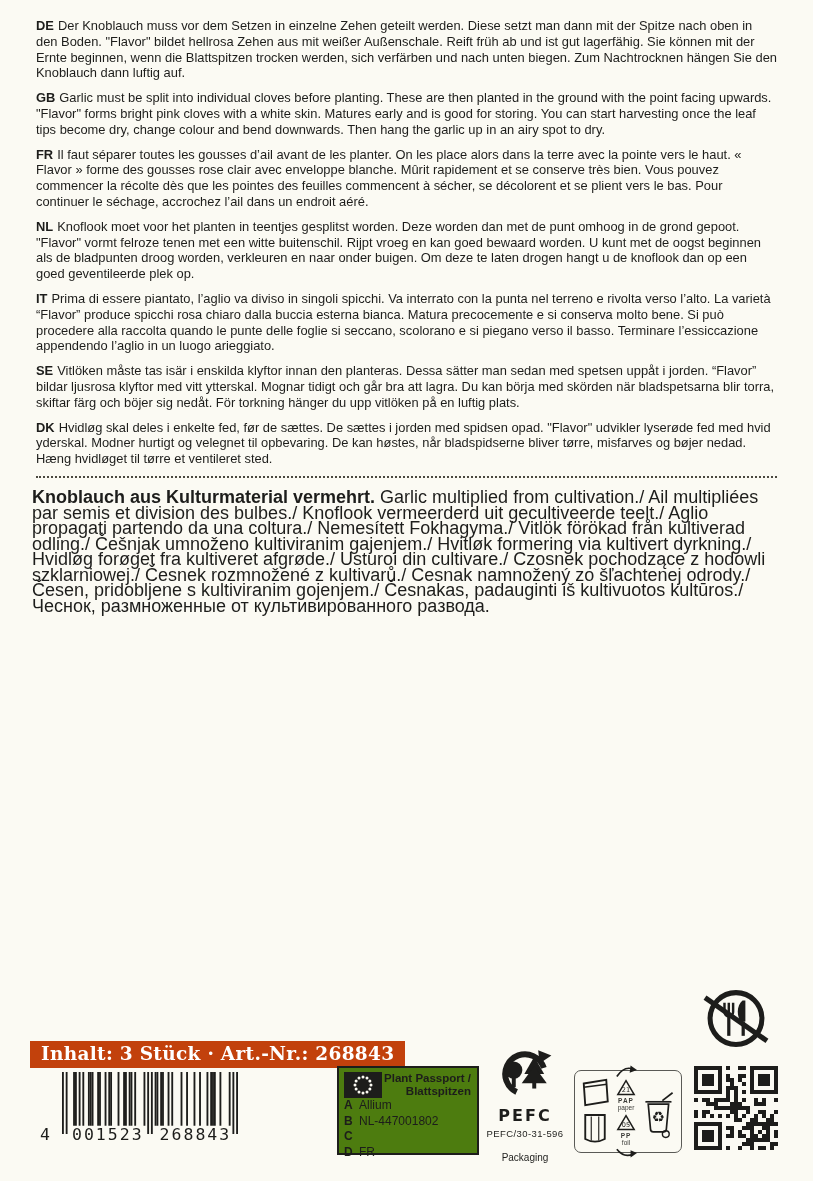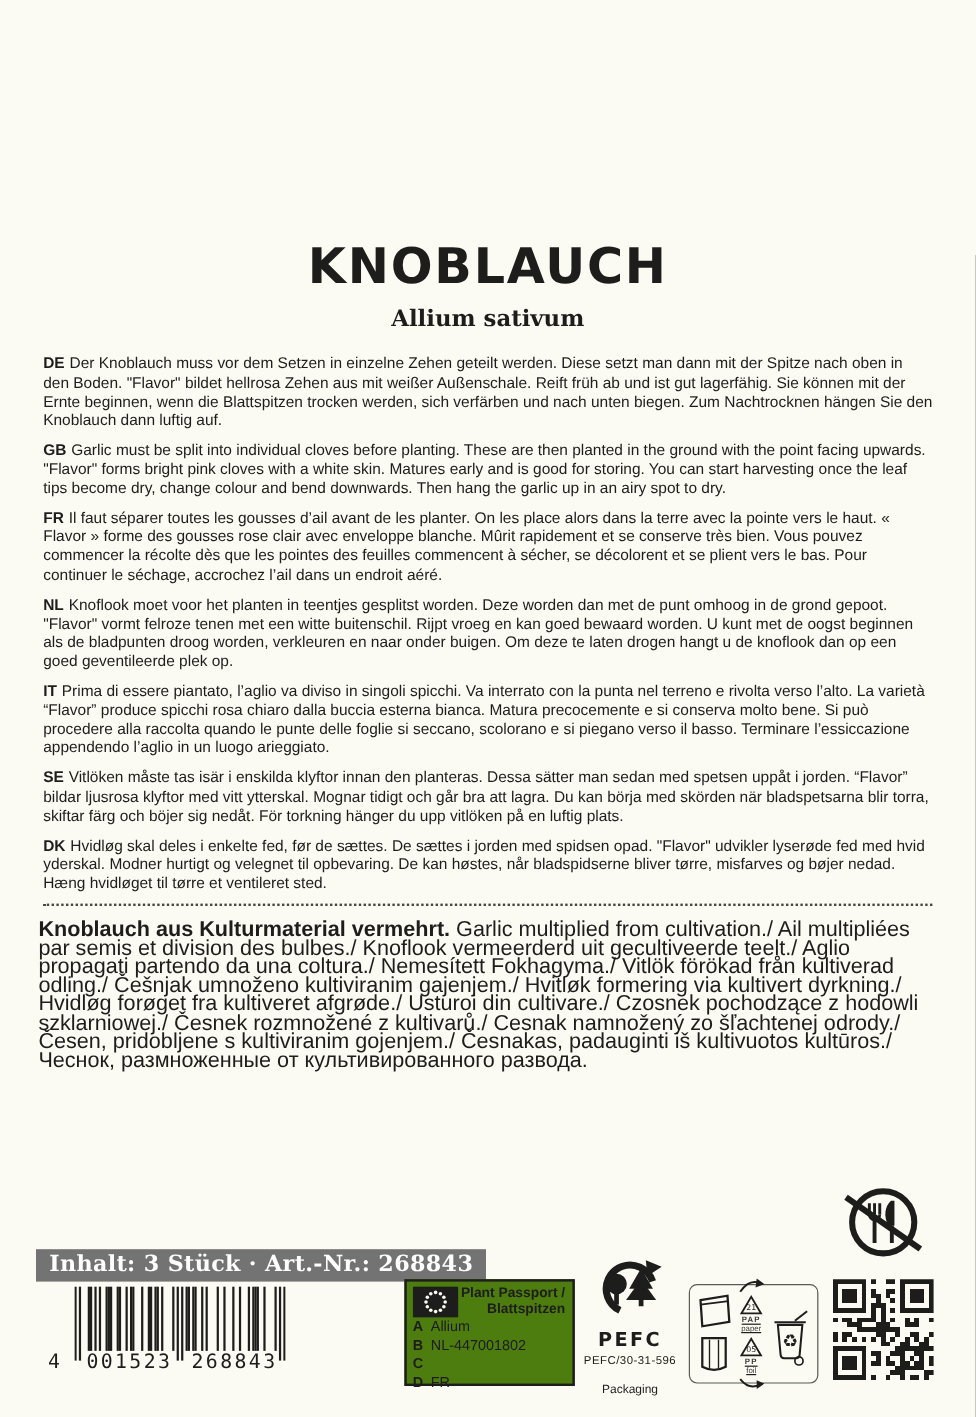--- a/index.html
+++ b/index.html
@@ -22,21 +22,21 @@
   .body-text{margin:18px 36px 0 36px;}
   .body-text p{margin:0 0 9px 0;font-size:12.9px;line-height:15.8px;}
   .body-text b.lang{margin-right:4px;}
   .divider{margin:3px 36px 0 36px;border-top:2px dotted #4a483f;height:0;}
   .propagation{margin:12px 36px 0 32px;font-size:18px;line-height:15.6px;}
   
   .footer-item{position:absolute;}
   .company{left:36px;top:963px;font-size:12.4px;line-height:17.6px;}
   .company .name{font-weight:bold;}
   .content-box{
-    left:30px;top:1041px;background:#737373;color:#ffffff;
+    left:30px;top:1041px;background:#c2410c;color:#ffffff;
     font-family:"DejaVu Serif",serif;font-weight:bold;font-size:18.5px;
     padding:2px 11px 4px 11px;letter-spacing:.3px;
   }
   .barcode-wrap{left:40px;top:1072px;width:200px;}
   .barcode-wrap svg{display:block;margin-left:22px;}
   .barcode-digits{
     display:flex;align-items:flex-end;margin-top:-9px;
     font-family:"DejaVu Sans Mono",monospace;font-size:16.5px;letter-spacing:2px;
   }
   .barcode-digits .d0{width:22px;letter-spacing:0;}
@@ -52,36 +52,32 @@
   .passport-row .k{font-weight:bold;width:15px;}
   .pefc{left:484px;top:1050px;width:82px;text-align:center;}
   .pefc-name{font-family:"DejaVu Sans",sans-serif;font-weight:bold;font-size:16px;letter-spacing:2px;line-height:20px;}
   .pefc-code{font-size:9.5px;margin-top:2px;letter-spacing:.4px;}
   .pefc-label{font-size:10px;margin-top:13px;}
   .packaging-box{
     left:574px;top:1070px;width:108px;height:83px;border:1.5px solid #5a5a56;border-radius:7px;
     box-sizing:border-box;display:flex;align-items:center;justify-content:space-between;
     padding:3px 5px;background:#fbfaf3;
   }
-  .pk-mid{display:flex;flex-direction:column;align-items:center;line-height:6px;text-decoration:underline;}
+  .pk-mid{display:flex;flex-direction:column;align-items:center;line-height:6px;}
   .pk-mat{font-size:6.5px;font-weight:bold;letter-spacing:1px;margin-top:1px;color:#3a3a36;}
   .pk-lab{font-size:6.5px;color:#3a3a36;margin-top:1px;}
   .nofood{left:700px;top:983px;}
   .qr{left:694px;top:1066px;}
   svg .stroke{fill:none;stroke:#1d1d1b;}
 </style>
 </head>
 <body>
 
 <div class="sheet">
 
-  <div class="header">
-    <div class="title">KNOBLAUCH</div>
-    <div class="subtitle">Allium sativum</div>
-  </div>
 
   <div class="body-text">
     <p><b class="lang">DE</b><span>Der Knoblauch muss vor dem Setzen in einzelne Zehen geteilt werden. Diese setzt man dann mit der Spitze nach oben in den Boden. "Flavor" bildet hellrosa Zehen aus mit weißer Außenschale. Reift früh ab und ist gut lagerfähig. Sie können mit der Ernte beginnen, wenn die Blattspitzen trocken werden, sich verfärben und nach unten biegen. Zum Nachtrocknen hängen Sie den Knoblauch dann luftig auf.</span></p>
     <p><b class="lang">GB</b><span>Garlic must be split into individual cloves before planting. These are then planted in the ground with the point facing upwards. "Flavor" forms bright pink cloves with a white skin. Matures early and is good for storing. You can start harvesting once the leaf tips become dry, change colour and bend downwards. Then hang the garlic up in an airy spot to dry.</span></p>
     <p><b class="lang">FR</b><span>Il faut séparer toutes les gousses d’ail avant de les planter. On les place alors dans la terre avec la pointe vers le haut. « Flavor » forme des gousses rose clair avec enveloppe blanche. Mûrit rapidement et se conserve très bien. Vous pouvez commencer la récolte dès que les pointes des feuilles commencent à sécher, se décolorent et se plient vers le bas. Pour continuer le séchage, accrochez l’ail dans un endroit aéré.</span></p>
     <p><b class="lang">NL</b><span>Knoflook moet voor het planten in teentjes gesplitst worden. Deze worden dan met de punt omhoog in de grond gepoot. "Flavor" vormt felroze tenen met een witte buitenschil. Rijpt vroeg en kan goed bewaard worden. U kunt met de oogst beginnen als de bladpunten droog worden, verkleuren en naar onder buigen. Om deze te laten drogen hangt u de knoflook dan op een goed geventileerde plek op.</span></p>
     <p><b class="lang">IT</b><span>Prima di essere piantato, l’aglio va diviso in singoli spicchi. Va interrato con la punta nel terreno e rivolta verso l’alto. La varietà “Flavor” produce spicchi rosa chiaro dalla buccia esterna bianca. Matura precocemente e si conserva molto bene. Si può procedere alla raccolta quando le punte delle foglie si seccano, scolorano e si piegano verso il basso. Terminare l’essiccazione appendendo l’aglio in un luogo arieggiato.</span></p>
     <p><b class="lang">SE</b><span>Vitlöken måste tas isär i enskilda klyftor innan den planteras. Dessa sätter man sedan med spetsen uppåt i jorden. “Flavor” bildar ljusrosa klyftor med vitt ytterskal. Mognar tidigt och går bra att lagra. Du kan börja med skörden när bladspetsarna blir torra, skiftar färg och böjer sig nedåt. För torkning hänger du upp vitlöken på en luftig plats.</span></p>
     <p><b class="lang">DK</b><span>Hvidløg skal deles i enkelte fed, før de sættes. De sættes i jorden med spidsen opad. "Flavor" udvikler lyserøde fed med hvid yderskal. Modner hurtigt og velegnet til opbevaring. De kan høstes, når bladspidserne bliver tørre, misfarves og bøjer nedad. Hæng hvidløget til tørre et ventileret sted.</span></p>
   </div>

